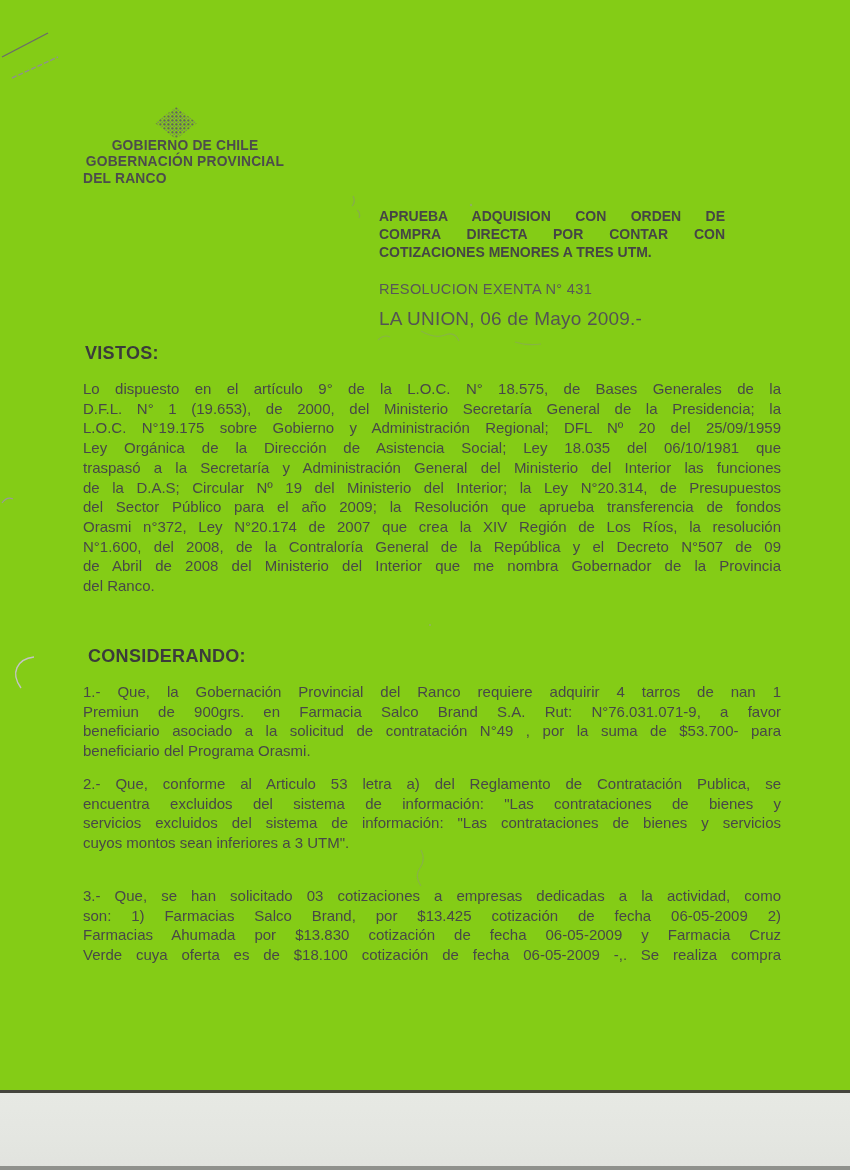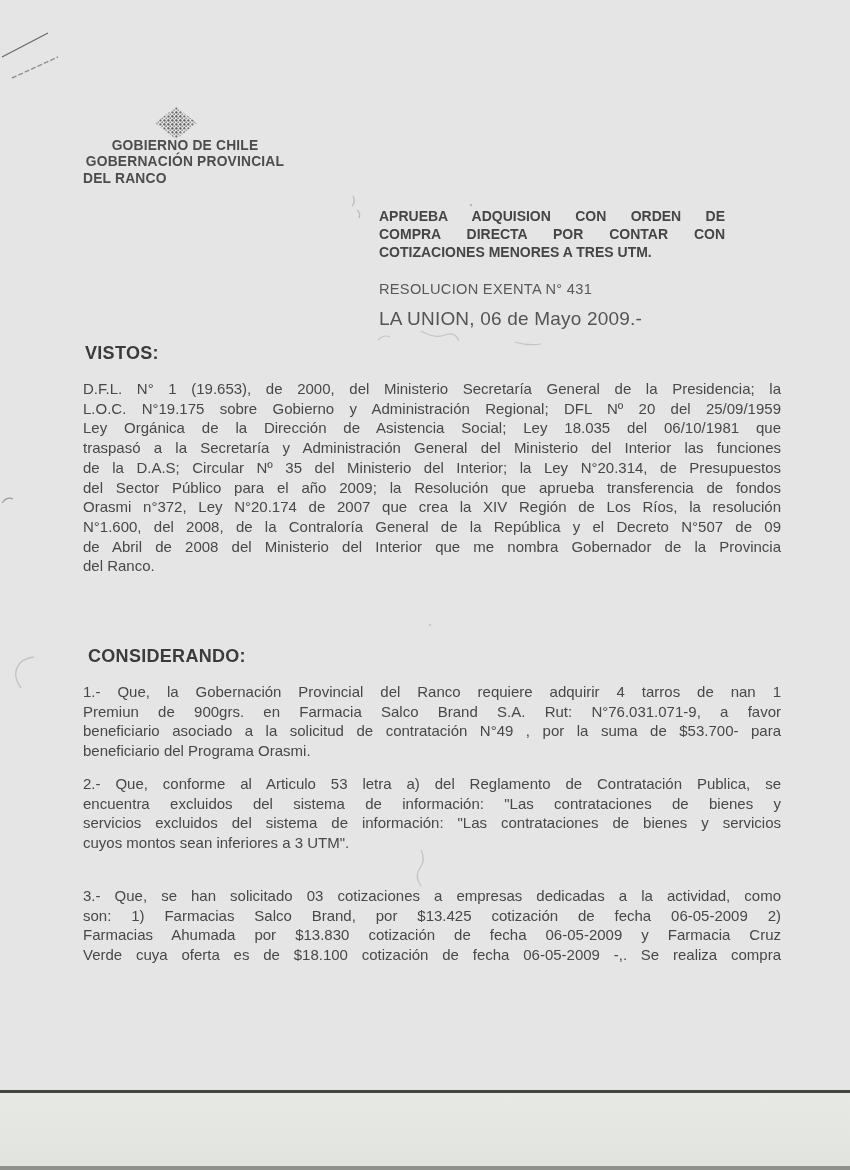--- a/index.html
+++ b/index.html
@@ -1,21 +1,21 @@
 <!DOCTYPE html>
 <html><head>
 <meta charset="utf-8">
 <style>
   html, body { margin: 0; padding: 0; background: #888; }
   .page {
     position: relative;
     width: 850px;
     height: 1170px;
     margin: 0 auto;
-    background: #e5e5e5;
+    background: #84cc16;
     overflow: hidden;
     font-family: "Liberation Sans", sans-serif;
     color: #474747;
   }
   
   .artifact-svg {
     position: absolute;
     left: 0; top: 0;
     width: 850px; height: 1170px;
     pointer-events: none;
@@ -150,25 +150,26 @@
       <div class="tline last">COTIZACIONES MENORES A TRES UTM.</div>
     </div>
 
   <div class="res-line">RESOLUCION EXENTA N° 431</div>
 
   <div class="date-line">LA UNION, 06 de Mayo 2009.-</div>
 
   <div class="sec-heading vistos-heading">VISTOS:</div>
 
   <div class="para vistos-body">
+      <div class="tline">Lo dispuesto en el artículo 9° de la L.O.C. N° 18.575, de Bases Generales de la</div>
       <div class="tline">D.F.L. N° 1 (19.653), de 2000, del Ministerio Secretaría General de la Presidencia; la</div>
       <div class="tline">L.O.C. N°19.175 sobre Gobierno y Administración Regional; DFL Nº 20 del 25/09/1959</div>
       <div class="tline">Ley Orgánica de la Dirección de Asistencia Social; Ley 18.035 del 06/10/1981 que</div>
       <div class="tline">traspasó a la Secretaría y Administración General del Ministerio del Interior las funciones</div>
-      <div class="tline">de la D.A.S; Circular Nº 35 del Ministerio del Interior; la Ley N°20.314, de Presupuestos</div>
+      <div class="tline">de la D.A.S; Circular Nº 19 del Ministerio del Interior; la Ley N°20.314, de Presupuestos</div>
       <div class="tline">del Sector Público para el año 2009; la Resolución que aprueba transferencia de fondos</div>
       <div class="tline">Orasmi n°372, Ley N°20.174 de 2007 que crea la XIV Región de Los Ríos, la resolución</div>
       <div class="tline">N°1.600, del 2008, de la Contraloría General de la República y el Decreto N°507 de 09</div>
       <div class="tline">de Abril de 2008 del Ministerio del Interior que me nombra Gobernador de la Provincia</div>
       <div class="tline last">del Ranco.</div>
     </div>
 
   <div class="sec-heading considerando-heading">CONSIDERANDO:</div>
 
   <div class="para para-1">

